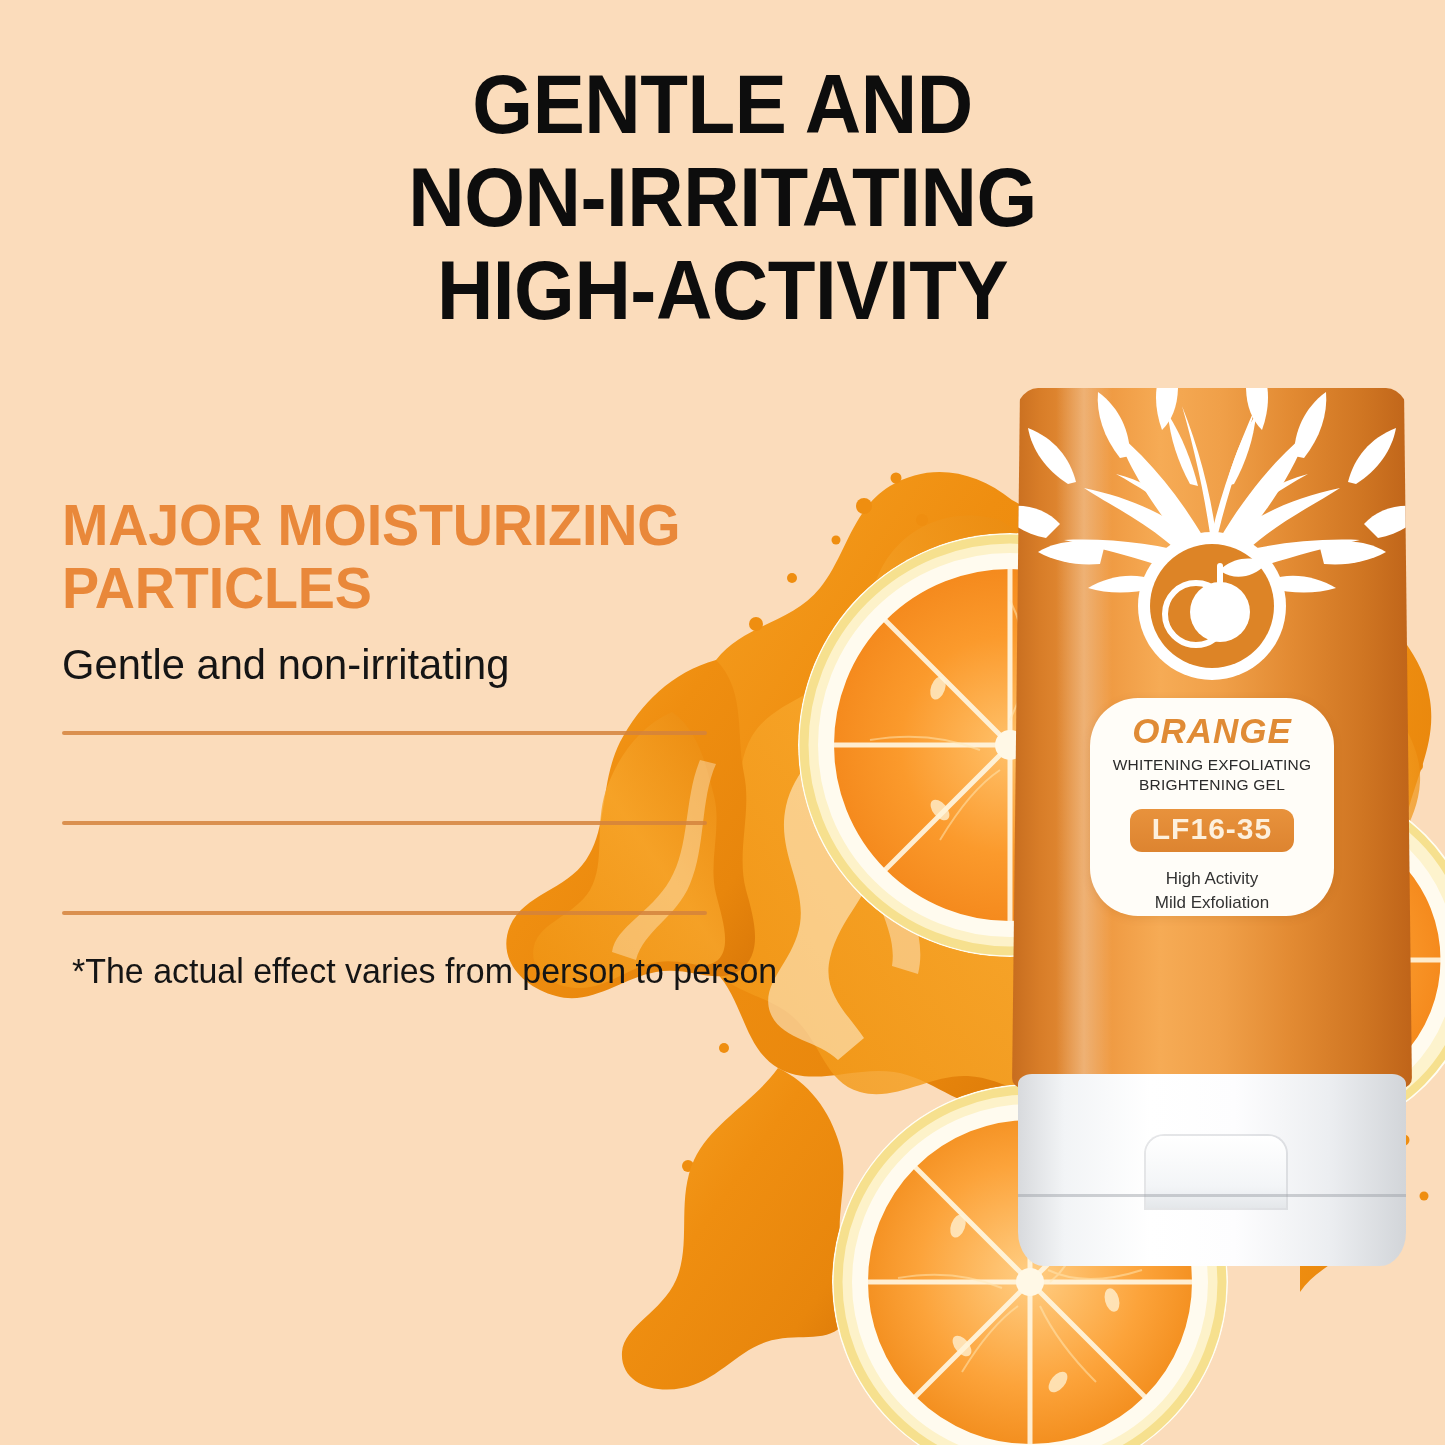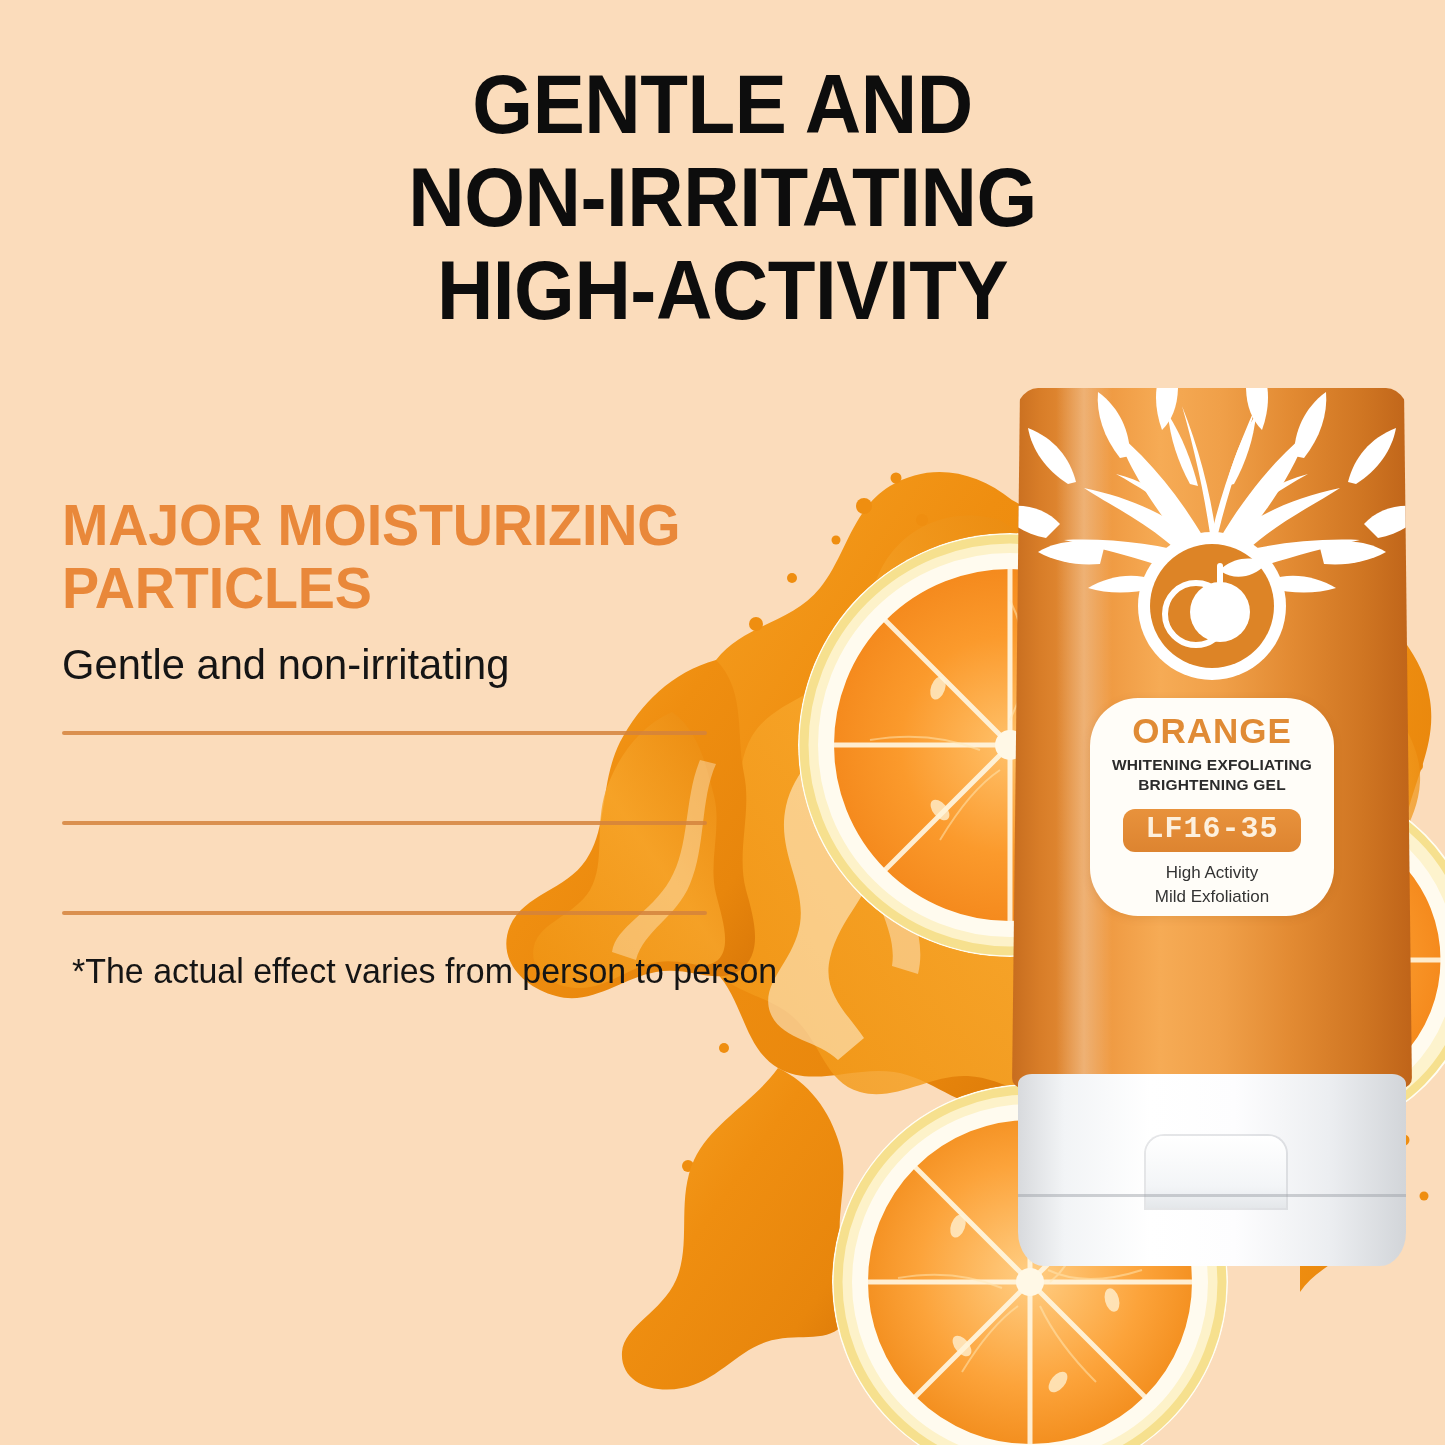--- a/index.html
+++ b/index.html
@@ -113,33 +113,34 @@
     background:#fffdf8;
     border-radius:48px;
     box-shadow:0 2px 10px rgba(120,60,10,.12);
     text-align:center;
     padding-top:14px;
     box-sizing:border-box;
   }
   .label .l-brand{
     color:#e08b35;font-weight:700;font-size:35px;letter-spacing:1px;
     line-height:1.1;
+    font-style:italic;
   }
   .label .l-desc{
-    color:#2b2b2b;font-weight:700;font-size:15.5px;letter-spacing:.2px;
+    color:#2b2b2b;font-weight:400;font-size:15.5px;letter-spacing:.2px;
     line-height:1.32;margin-top:4px;white-space:pre-line;
   }
   .label .l-badge{
     display:inline-block;margin-top:14px;
     background:linear-gradient(180deg,#e8923c 0%, #dd8430 100%);
     color:#fdf0dd;font-weight:700;font-size:30px;letter-spacing:1px;
-    padding:3px 22px 5px;border-radius:12px;line-height:1.15;font-family:Liberation Mono, monospace;
+    padding:3px 22px 5px;border-radius:12px;line-height:1.15;
   }
   .label .l-claim{
-    color:#333;font-size:17px;line-height:1.42;margin-top:9px;
+    color:#333;font-size:17px;line-height:1.42;margin-top:15px;
     white-space:pre-line;
   }
 </style>
 </head>
 <body>
 
 <div class="stage">
 
   <svg class="art" viewBox="0 0 1445 1445" preserveAspectRatio="none" aria-hidden="true">
     <defs>

